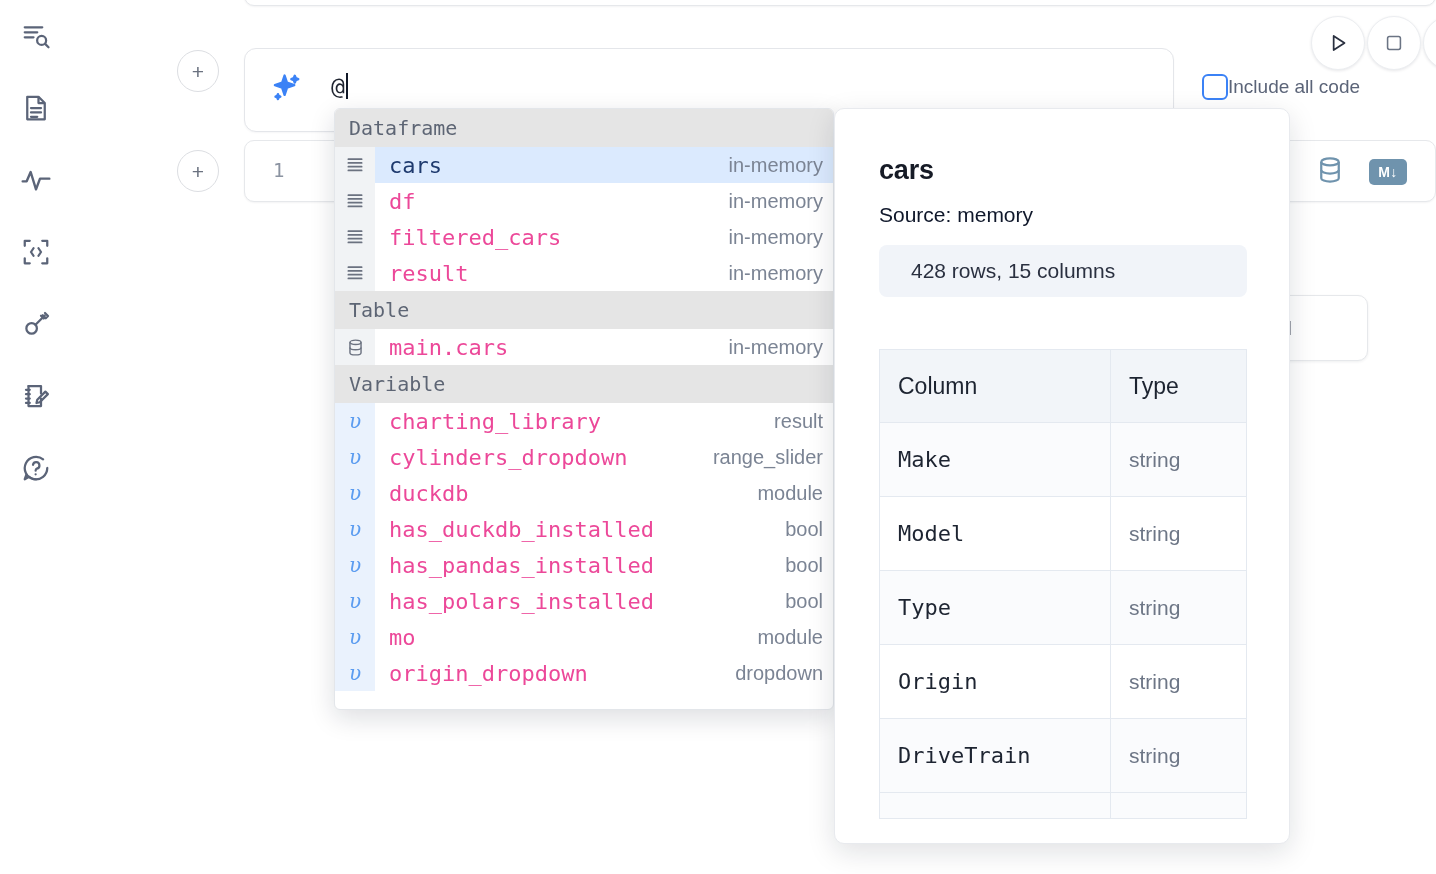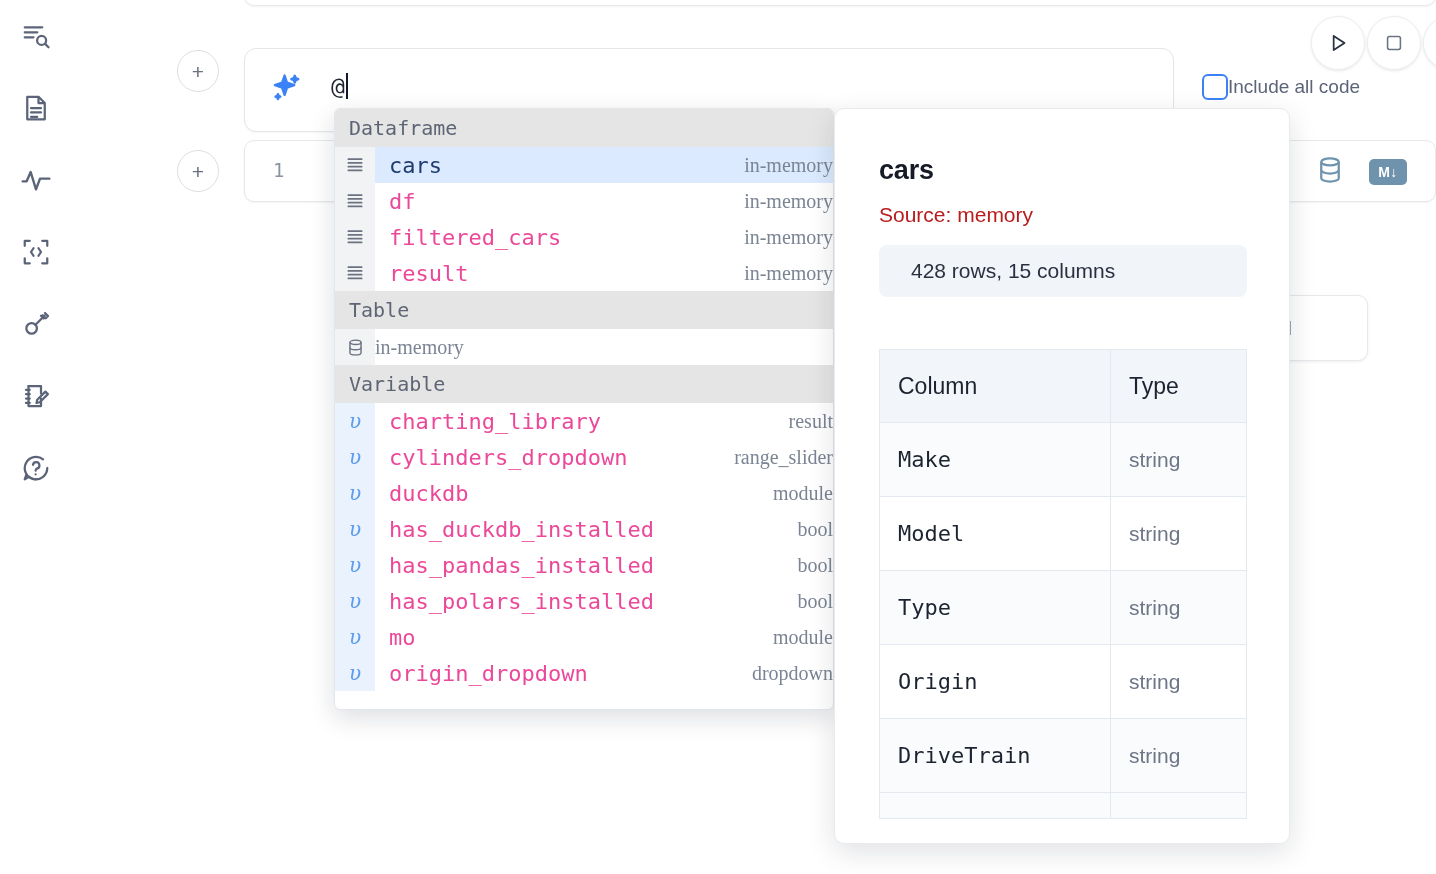--- a/index.html
+++ b/index.html
@@ -115,43 +115,43 @@
     background:#f1f3f5;
   }
   .ac-gut.var { background:#eaf2fd; }
   .ac-name {
     flex:1 1 auto; padding-left: 14px;
     font-family:"DejaVu Sans Mono", monospace; font-size: 22px; color:#ec4899;
     white-space:nowrap; overflow:hidden;
   }
   .ac-row.sel .ac-name { color:#1e3a6e; }
   .ac-kind {
-    padding-right: 0;
-    font-family:Liberation Serif, serif; font-size: 20px; color:#7b8494;
+    padding-right: 10px;
+    font-family:Liberation Sans, sans-serif; font-size: 20px; color:#7b8494;
     white-space:nowrap;
   }
   .vglyph {
     font-family:"DejaVu Serif", serif; font-style:italic;
     font-size: 20px; color:#5b9cf0;
   }
 
   
   .detail {
     position:absolute; left: 834px; top: 108px; width: 456px; height: 736px;
     background:#fff; border:1px solid #e8eaee; border-radius: 10px;
     box-shadow: 0 8px 28px rgba(16,24,40,.13);
     overflow:hidden;
   }
   .d-title {
     position:absolute; left: 44px; top: 46px;
     font-size: 27px; font-weight:700; color:#161b26; letter-spacing:-.2px;
   }
   .d-source {
     position:absolute; left: 44px; top: 94px;
-    font-size: 21px; color:#b91c1c;
+    font-size: 21px; color:#0f172a;
   }
   .d-pill {
     position:absolute; left: 44px; top: 136px; width: 368px; height: 52px;
     background:#f1f4f9; border-radius: 8px;
     display:flex; align-items:center; padding-left: 32px;
     font-size: 21px; color:#2a3040;
   }
   .d-table { position:absolute; left: 44px; top: 240px; width: 301px; }
   .d-tr { display:flex; }
   .d-th, .d-td {
@@ -319,20 +319,21 @@
       </div>
       <div class="ac-section">Table</div>
       <div class="ac-row">
         <span class="ac-gut">
           <svg width="19" height="19" viewBox="0 0 24 24" fill="none" stroke="#6b7280" stroke-width="1.8">
             <ellipse cx="12" cy="5.5" rx="7" ry="2.8"></ellipse>
             <path d="M5 5.5v13c0 1.5 3.1 2.8 7 2.8s7-1.3 7-2.8v-13"></path>
             <path d="M5 12c0 1.5 3.1 2.8 7 2.8s7-1.3 7-2.8"></path>
           </svg>
         </span>
+        <span class="ac-name">main.cars</span>
         <span class="ac-kind">in-memory</span>
       </div>
       <div class="ac-section">Variable</div>
       <div class="ac-row">
         <span class="ac-gut var">
           <span class="vglyph">υ</span>
         </span>
         <span class="ac-name">charting_library</span>
         <span class="ac-kind">result</span>
       </div>

